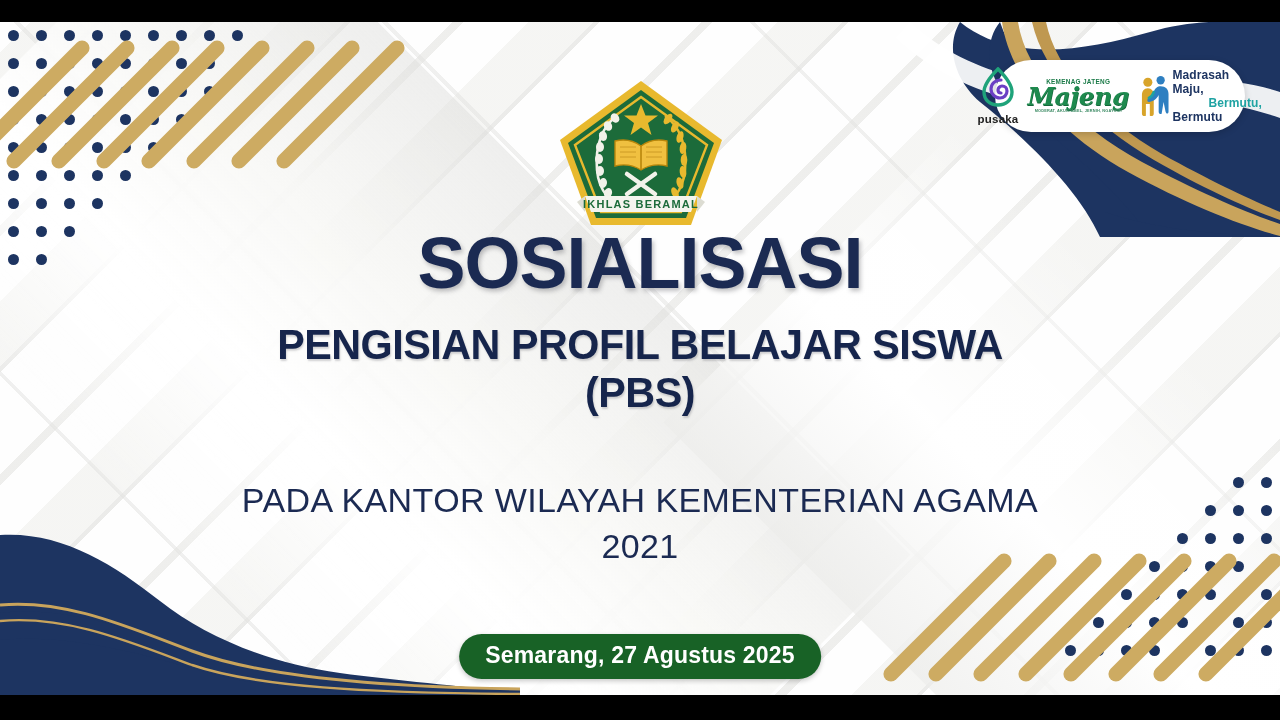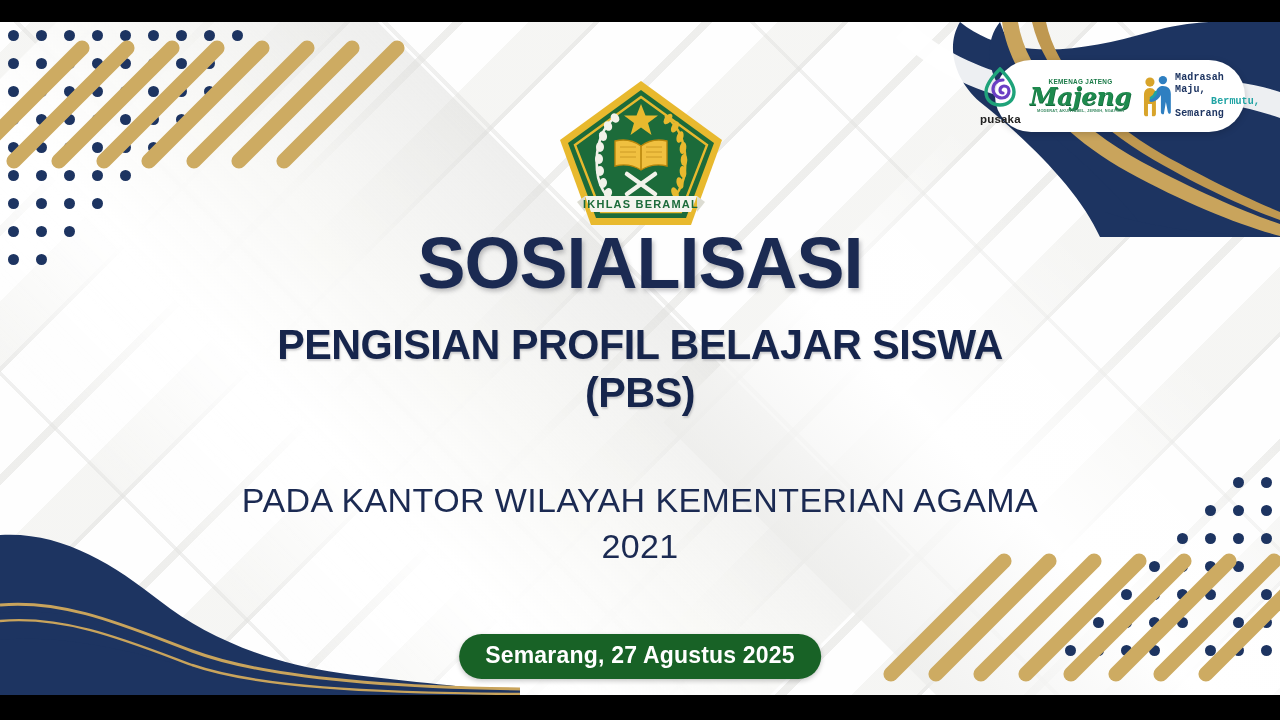--- a/index.html
+++ b/index.html
@@ -60,21 +60,21 @@
     background:#fff;border-radius:36px;z-index:20;
     box-shadow:0 2px 7px rgba(0,0,0,.18);
     display:flex;align-items:center;justify-content:center;gap:9px;padding:0 12px;box-sizing:border-box;}
   .logo-unit{display:flex;flex-direction:column;align-items:center;justify-content:center;}
   .pusaka-name{font-size:11.5px;font-weight:700;color:#222;letter-spacing:.2px;margin-top:6px;}
   .majeng-top{font-size:6.4px;font-weight:700;color:#1a7a47;letter-spacing:.3px;line-height:1;}
   .majeng-word{font-family:"DejaVu Serif",serif;font-style:italic;font-weight:700;
     font-size:25px;color:#1e8a4e;line-height:.92;letter-spacing:-.5px;
     text-shadow:.5px .5px 0 #14663a;}
   .majeng-tag{font-size:3.9px;font-weight:700;color:#3b8a63;letter-spacing:.15px;line-height:1;margin-top:1px;}
-  .mm-text{font-size:10px;font-weight:700;line-height:1.18;letter-spacing:.1px;font-family:Liberation Mono, monospace;}
+  .mm-text{font-size:12px;font-weight:700;line-height:1.18;letter-spacing:.1px;}
   .mm-1{color:#1d3461;} .mm-2{color:#1fa3a3;padding-left:36px;} .mm-3{color:#1d3461;}
 
   
   #kemenag-logo{position:absolute;left:555px;top:56px;width:172px;height:150px;z-index:20;}
   #main-title{position:absolute;left:0;top:200px;width:1280px;text-align:center;
     font-size:72px;font-weight:700;letter-spacing:-1px;color:#1b2a52;
     text-shadow:2px 3px 4px rgba(120,120,125,.45);z-index:25;
     font-family:"Liberation Sans",sans-serif;}
   #subtitle1{position:absolute;left:0;top:298px;width:1280px;text-align:center;
     font-size:43px;font-weight:700;color:#16254c;line-height:1.12;
@@ -314,21 +314,21 @@
         <svg width="32" height="44" viewBox="0 0 32 44" xmlns="http://www.w3.org/2000/svg">
           <circle cx="10" cy="8" r="4.6" fill="#d8a42a"></circle>
           <circle cx="23" cy="6" r="4.2" fill="#2e7fc1"></circle>
           <path d="M10,14 C6,14 4,17 4,21 L4,40 C4,42 6,43 8,42 L8,30 L12,30 L12,42 C14,43 16,42 16,40 L16,21 C16,17 14,14 10,14 Z" fill="#d8a42a"></path>
           <path d="M23,12 C20,12 17,14 16,18 C15,21 13,23 11,24 C9,25 9,28 11,28 C15,28 19,25 21,21 L21,38 C21,40 23,41 24,40 L26,28 L28,38 C29,41 31,40 31,38 L31,20 C31,15 28,12 23,12 Z" fill="#2e7fc1"></path>
           <path d="M16,18 C15,21 13,23 11,24" fill="none" stroke="#1fa3a3" stroke-width="2.6" stroke-linecap="round"></path>
         </svg>
         <div style="display:flex;flex-direction:column;align-items:flex-start;">
           <div class="mm-text mm-1">Madrasah Maju,</div>
           <div class="mm-text mm-2">Bermutu,</div>
-          <div class="mm-text mm-3">Semarang</div>
+          <div class="mm-text mm-3">Bermutu</div>
         </div>
       </div>
     </div>
 
     <div id="main-title">SOSIALISASI</div>
 
     <div id="subtitle1">
       <div>PENGISIAN PROFIL BELAJAR SISWA</div>
       <div>(PBS)</div>
     </div>

